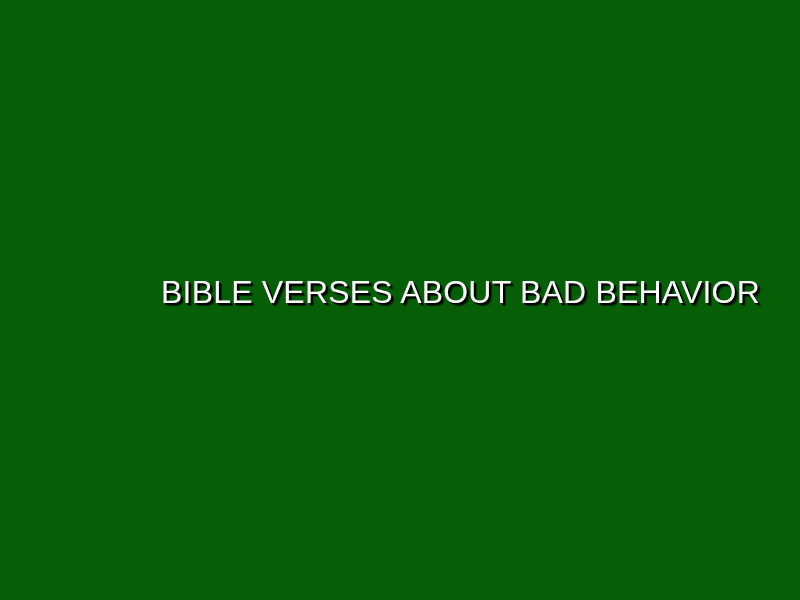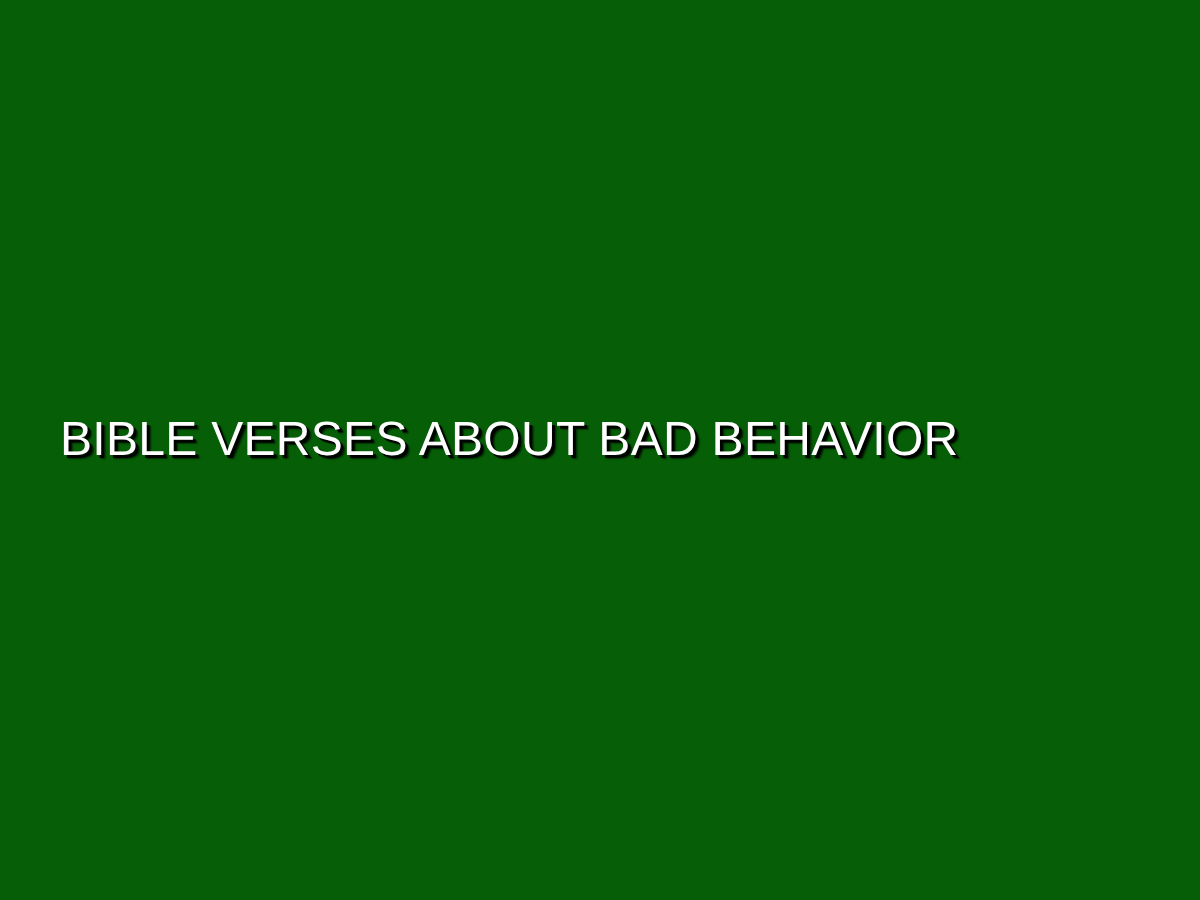--- a/index.html
+++ b/index.html
@@ -24,21 +24,21 @@
     background: #065f06;
     display: flex;
     align-items: center;
     justify-content: center;
   }
 
   
   .title-block {
     width: 100%;
     padding: 0 40px;
-    text-align: left;
+    text-align: right;
     
     transform: translateY(-7px);
   }
 
   .banner-title {
     display: inline-block;
     font-family: "Liberation Sans", sans-serif;
     font-size: 32px;
     font-weight: 400;
     line-height: 1.1;

